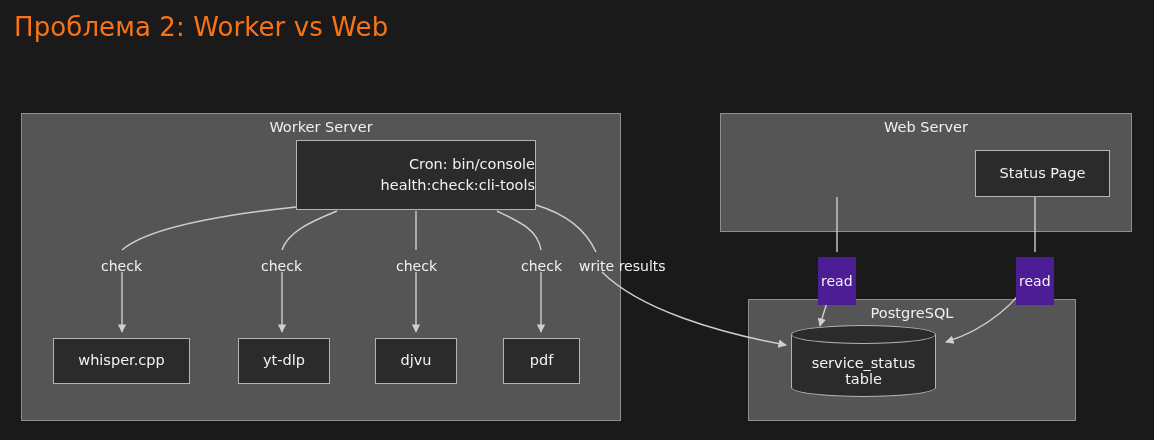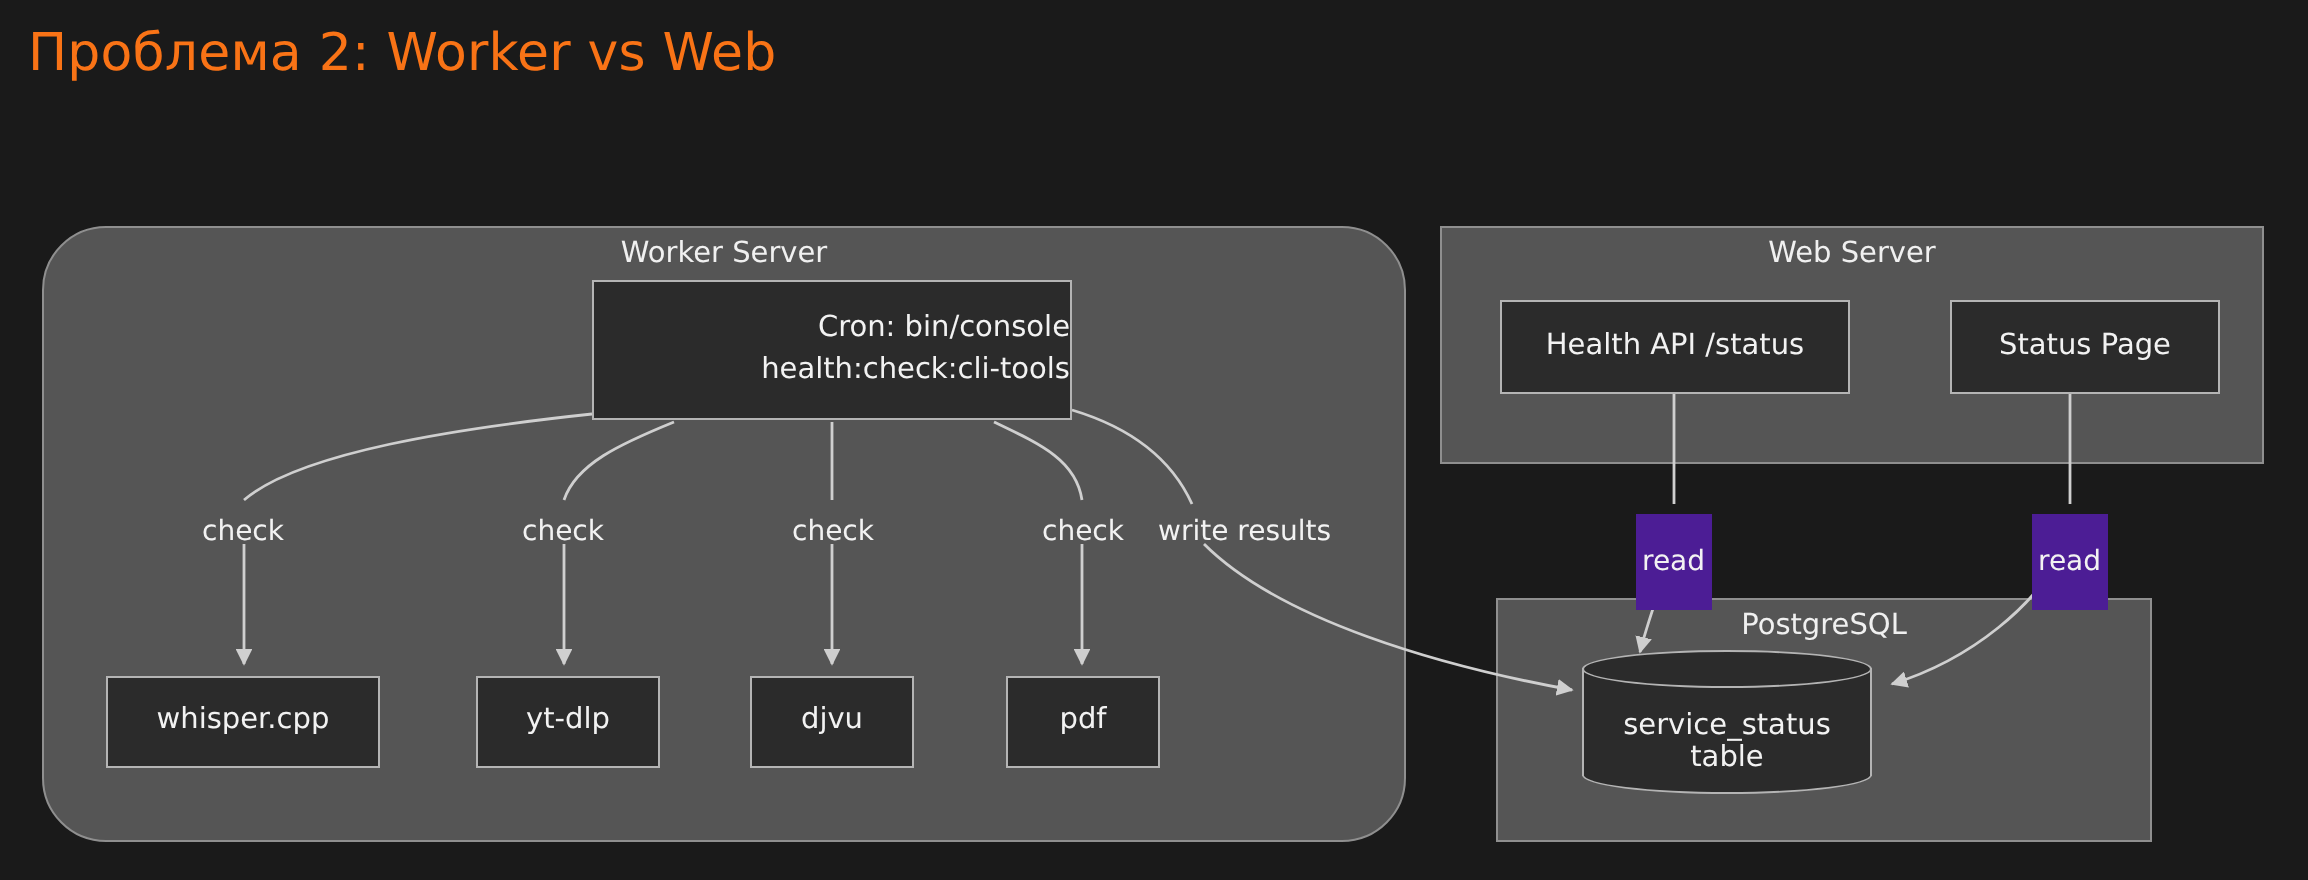--- a/index.html
+++ b/index.html
@@ -53,21 +53,21 @@
   .cluster-title {
     position: absolute;
     top: 5px;
     left: 0;
     width: 100%;
     text-align: center;
     font-size: 14.5px;
     color: #f0f0f0;
     pointer-events: none;
   }
-  #cluster-worker { left: 21px;  top: 113px; width: 682px; height: 308px; border-radius: 32px; }
+  #cluster-worker { left: 21px;  top: 113px; width: 600px; height: 308px; }
   #cluster-web    { left: 720px; top: 113px; width: 412px; height: 119px; }
   #cluster-pg     { left: 748px; top: 299px; width: 328px; height: 122px; }
 
   
   .node {
     position: absolute;
     background: #2b2b2b;
     border: 1px solid #b4b4b4;
     box-sizing: border-box;
     display: flex;
@@ -221,21 +221,20 @@
   </div>
 
   <div class="node" id="node-whisper">whisper.cpp</div>
 
   <div class="node" id="node-ytdlp">yt-dlp</div>
 
   <div class="node" id="node-djvu">djvu</div>
 
   <div class="node" id="node-pdf">pdf</div>
 
-  <div class="node" id="node-health">Health API /status</div>
 
   <div class="node" id="node-statuspg">Status Page</div>
 
   <div id="node-db">
     <div class="cyl-bottom"></div>
     <div class="cyl-body"></div>
     <div class="cyl-top"></div>
     <div class="cyl-label">service_status table</div>
   </div>
 

